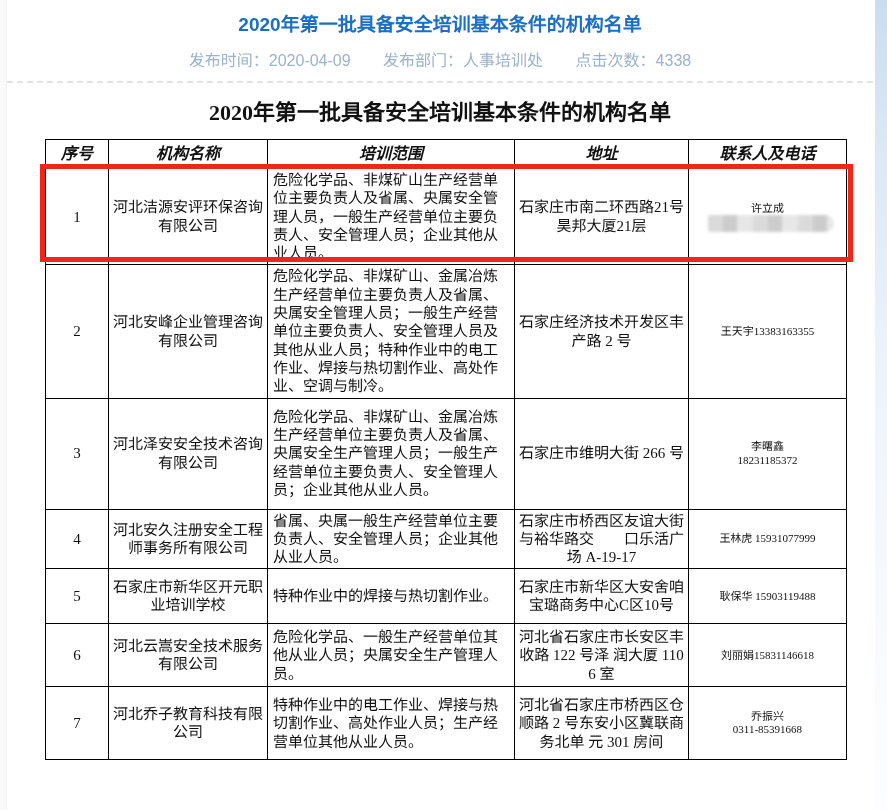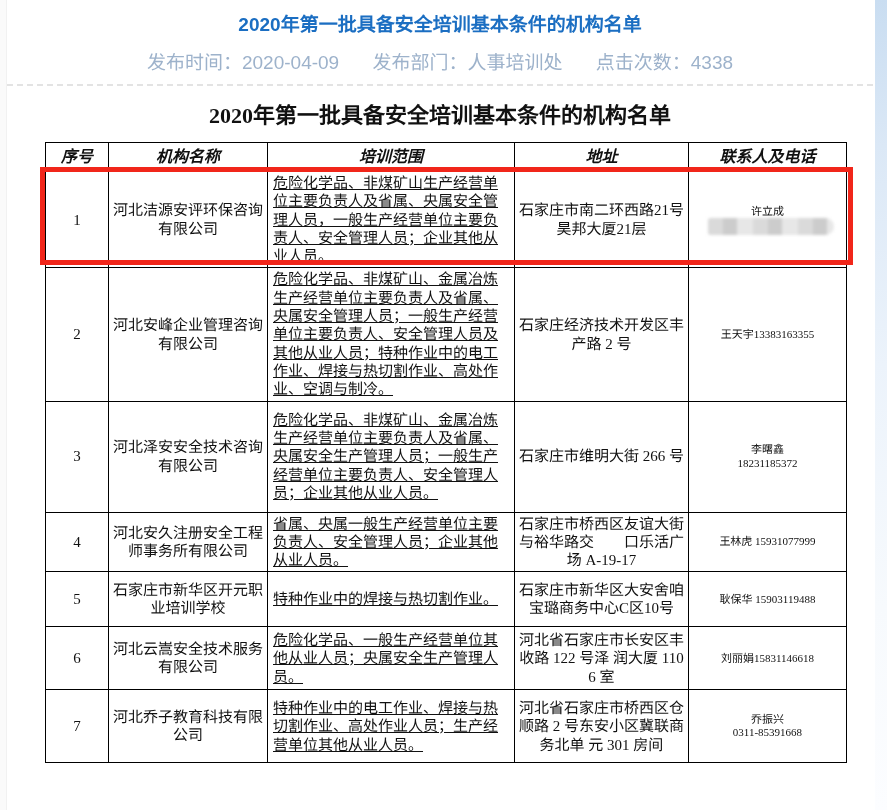--- a/index.html
+++ b/index.html
@@ -11,34 +11,34 @@
   
   .left-strip{position:absolute;left:0;top:0;width:6px;height:100%;background:#fafafa;border-right:1px solid #f1f1f1;}
   .right-strip{position:absolute;right:0;top:0;width:12px;height:100%;
     background:linear-gradient(180deg,#c9ddf1 0%,#dbe8f6 18%,#ecf3fb 45%,#f7fafd 75%,#fcfdff 100%);}
   .content{position:relative;margin:0 14px 0 7px;}
 
   
   .page-head{padding-top:10px;text-align:center;border-bottom:2px dashed #e3e3e3;padding-bottom:10px;
     font-family:"Liberation Sans","DejaVu Sans",sans-serif;}
   .page-title{color:#1b6ec2;font-size:19px;font-weight:bold;line-height:26px;margin:2px 0 9px 0;}
-  .page-meta{color:#9db2cb;font-size:19px;}
+  .page-meta{color:#9db2cb;font-size:16px;}
   .page-meta span{margin:0 14px;}
 
   
   .doc-title{text-align:center;font-size:22px;font-weight:bold;color:#111;margin:16px 0 12px 0;line-height:28px;}
   .doc-intro{font-size:16.5px;color:#111;line-height:1.5;text-indent:2em;margin:0 6px 9px 6px;}
 
   
   .table-wrap{position:relative;margin-left:38px;width:801px;}
   table{border-collapse:collapse;table-layout:fixed;width:801px;font-size:15px;color:#111;}
   th,td{border:1px solid #000;text-align:center;vertical-align:middle;padding:1px 2px;line-height:1.22;
     overflow:hidden;word-break:break-all;}
   th{font-size:16px;font-weight:bold;height:24px;padding:2px;font-style:italic;}
-  td.scope{text-align:left;padding:2px 3px 2px 5px;text-decoration:underline;}
+  td.scope{text-align:left;padding:2px 3px 2px 5px;}
   tr.r1 td{height:86px;}
   tr.r2 td{height:120px;}
   tr.r3 td{height:106px;}
   tr.r4 td{height:52px;}
   tr.r5 td{height:50px;}
   tr.r6 td{height:58px;}
   tr.r7 td{height:68px;}
   td.contact{font-size:11px;}
 
   

